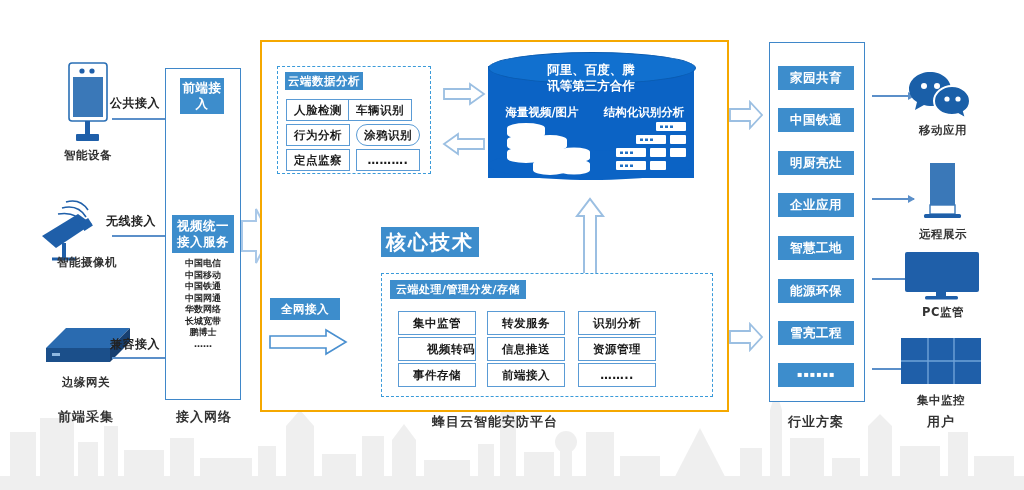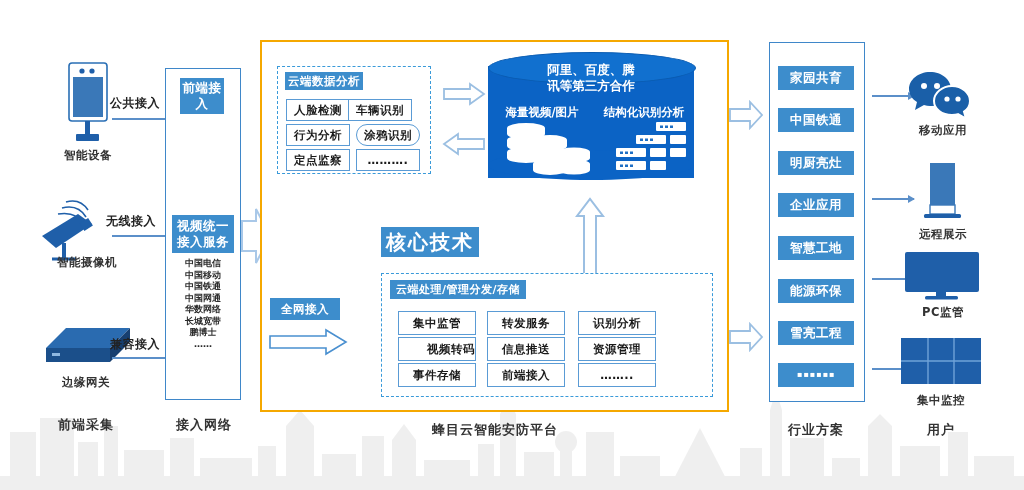--- a/index.html
+++ b/index.html
@@ -9,21 +9,21 @@
     color:#333;
   }
   .stage{position:absolute;left:0;top:0;width:1024px;height:490px;}
   .abs{position:absolute;}
 
   
   .skyline{position:absolute;left:0;bottom:0;width:1024px;height:110px;opacity:.55;}
 
   
   .col-caption{
-    font-size:13px;font-weight:bold;color:#333;text-align:center;letter-spacing:1px;margin-top:8px;
+    font-size:13px;font-weight:bold;color:#333;text-align:center;letter-spacing:1px;
   }
   .node-label{font-size:11.5px;font-weight:bold;color:#333;text-align:center;letter-spacing:.5px;}
   .flow-label{font-size:12px;font-weight:bold;color:#222;text-align:center;letter-spacing:.5px;}
 
   
   .badge{
     background:#3d8dcc;color:#fff;font-weight:bold;text-align:center;
     font-size:12.5px;line-height:16px;letter-spacing:.5px;
     display:flex;align-items:center;justify-content:center;
   }

